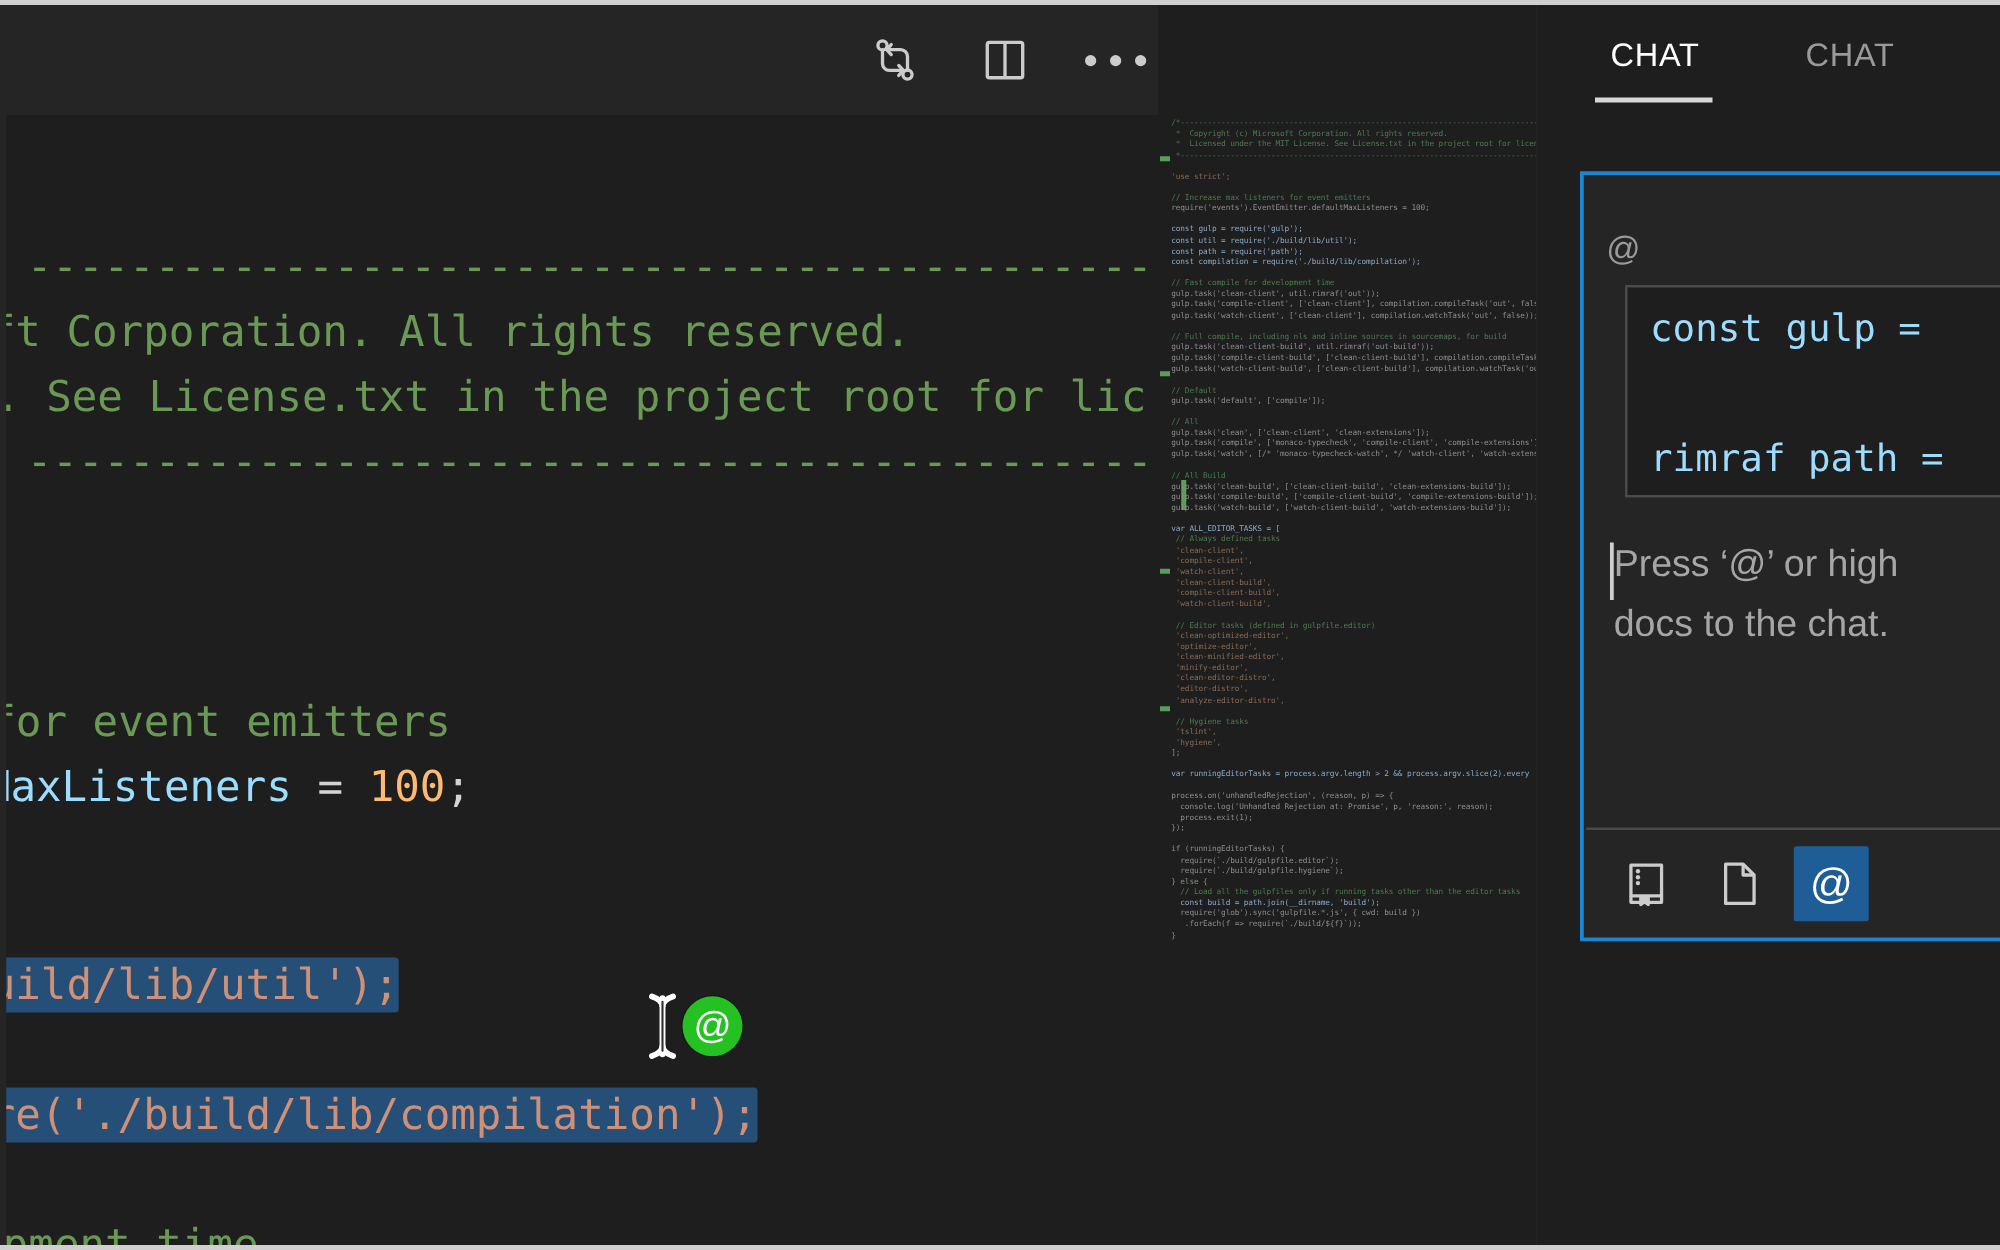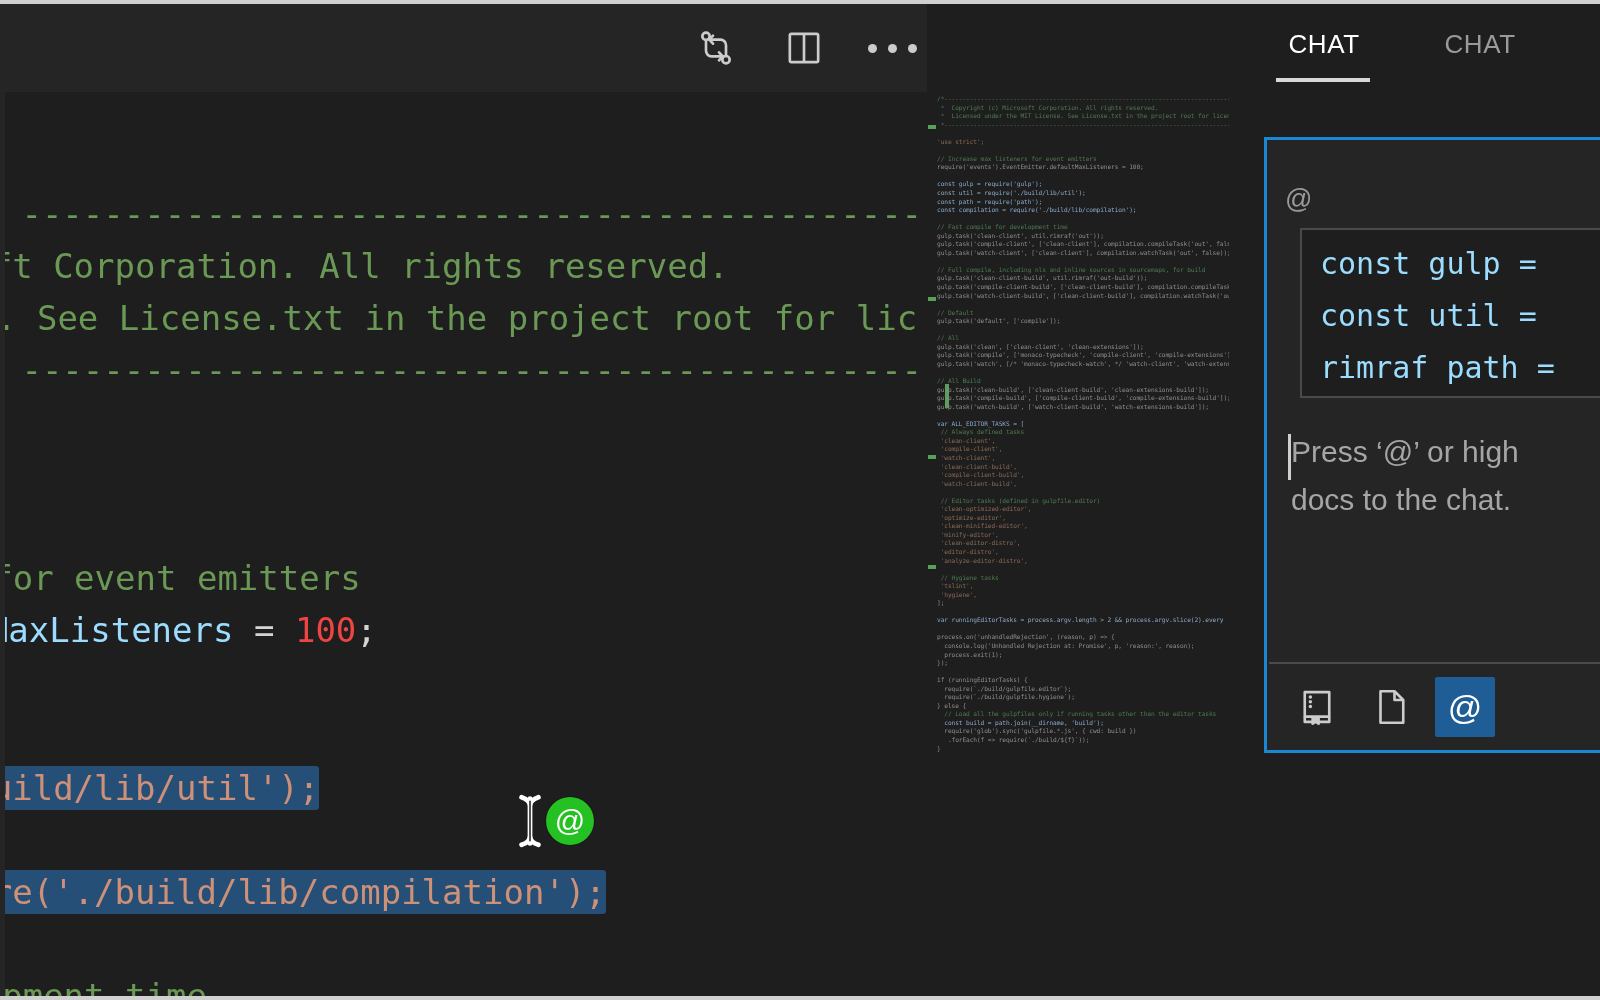--- a/index.html
+++ b/index.html
@@ -22,21 +22,21 @@
   .editor-code{position:absolute;left:0;top:88px;width:927px;height:904px;background:#1e1e1e;overflow:hidden;}
 
   .code-line{
     position:absolute;left:0;
     font-family:"DejaVu Sans Mono","Liberation Mono",monospace;
     font-size:34px;line-height:52px;white-space:pre;
     letter-spacing:0px;
   }
   .tok-comment{color:#6a9955;}
   .tok-var{color:#9cdcfe;}
-  .tok-num{color:#ef4444;}
+  .tok-num{color:#fdba74;}
   .tok-plain{color:#d4d4d4;}
   .tok-str{color:#ce9178;}
   .sel{background:#264f78;border-radius:3px;padding:2px 0;box-decoration-break:clone;-webkit-box-decoration-break:clone;}
 
   
   .tb-icons{position:absolute;top:0;height:88px;right:8px;display:flex;align-items:center;gap:34px;}
   .tb-btn{width:54px;height:54px;display:flex;align-items:center;justify-content:center;border-radius:5px;}
   .dots{display:flex;gap:11px;align-items:center;}
   .dots i{display:block;width:9px;height:9px;border-radius:50%;background:#cccccc;}
 
@@ -271,21 +271,20 @@
       </div>
       <div class="tab-underline"></div>
     </div>
 
     <div class="chat-input-box">
 
       <div class="ctx-at">@</div>
 
       <div class="ctx-code">
           <div class="ctx-line" style="top: 8px;">const gulp = </div>
-          <div class="ctx-line" style="top: 60px;">const util = </div>
           <div class="ctx-line" style="top: 112px;">rimraf path = </div>
           <div class="ctx-line" style="top: 164px;">const compila</div>
         </div>
 
       <div class="placeholder-wrap">
         <div class="ph-caret"></div>
         <div class="placeholder">Press ‘@’ or high
 docs to the chat.</div>
       </div>
 

